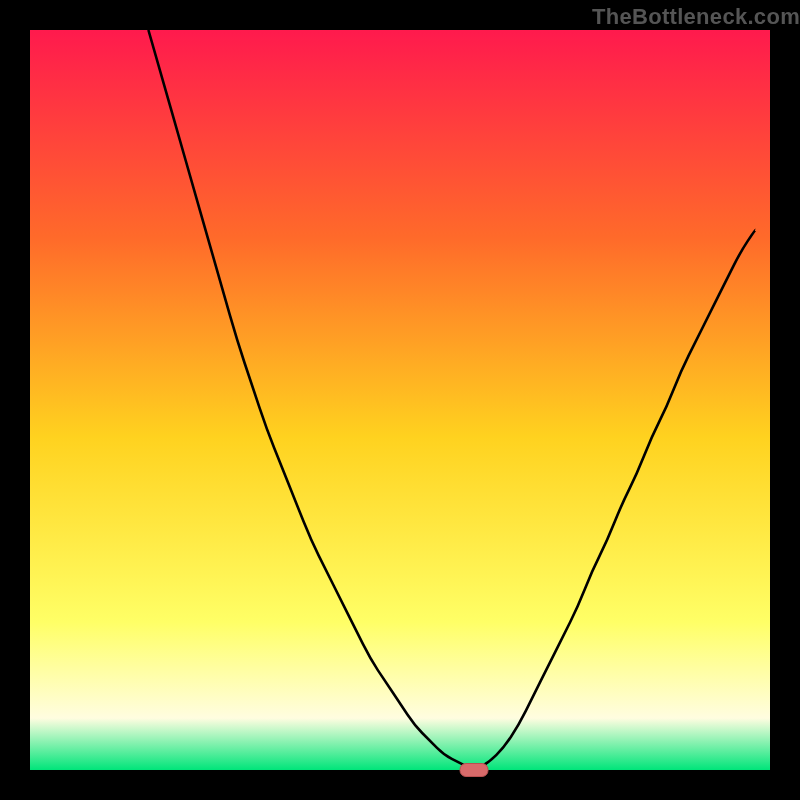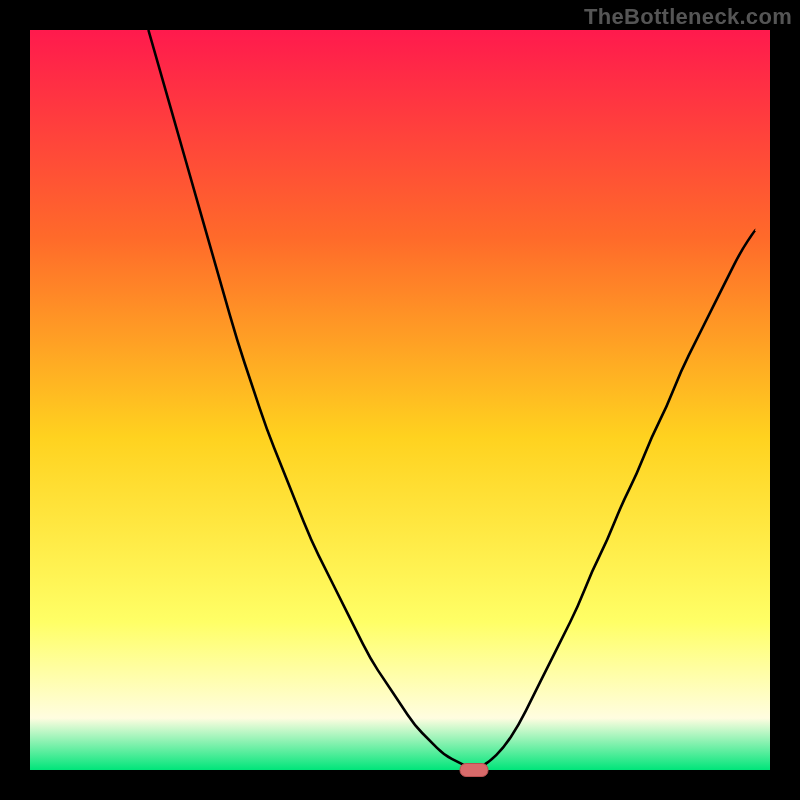--- a/index.html
+++ b/index.html
@@ -13,21 +13,21 @@
   }
   .frame {
     position: relative;
     width: 800px;
     height: 800px;
     background: #000;
   }
   .watermark {
     position: absolute;
     top: 4px;
-    right: 8px;
+    right: 0;
     z-index: 10;
     color: #555;
     font-size: 22px;
     font-weight: 600;
     letter-spacing: 0.3px;
     user-select: none;
   }
   svg {
     display: block;
     position: absolute;

